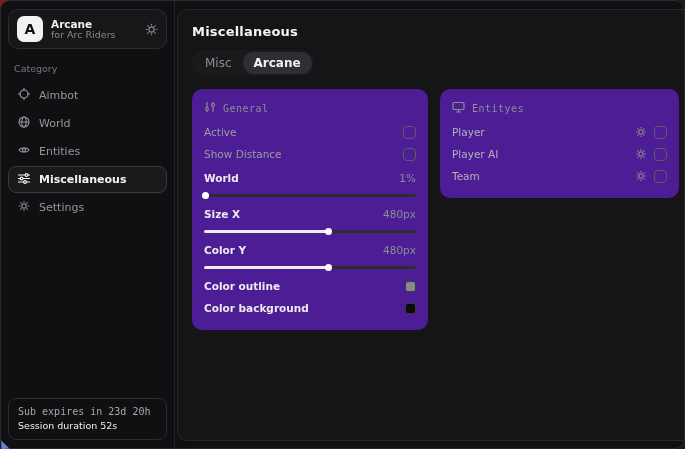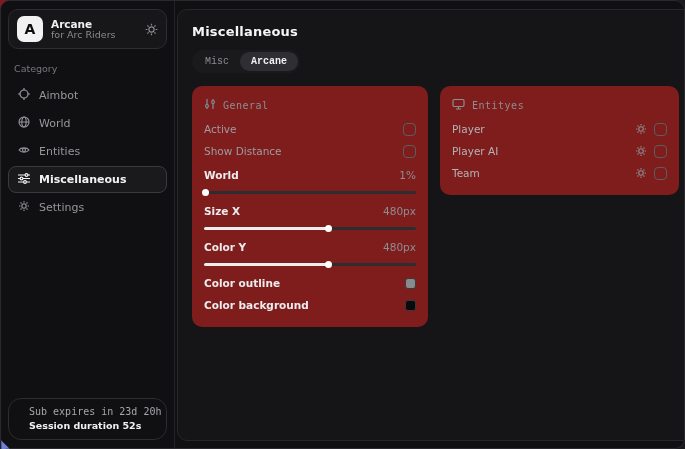--- a/index.html
+++ b/index.html
@@ -14,34 +14,34 @@
   .logo { width:26px; height:26px; background:#f2f2f2; color:#0d0d0d; border-radius:7px; display:flex; align-items:center; justify-content:center; font-weight:bold; font-size:14px; }
   .app-meta { flex:1; line-height:1.15; }
   .app-name { color:#f0f0f0; font-size:10.5px; font-weight:700; }
   .app-sub { color:#8a8a8e; font-size:9.5px; }
   .hdr-gear { color:#8a8a8e; display:flex; }
   .cat-label { color:#77777c; font-size:9.5px; margin:6px 6px 8px; }
   .nav-item { display:flex; align-items:center; gap:9px; height:27px; padding:0 9px; border-radius:8px; border:1px solid transparent; color:#96969b; font-size:11px; cursor:default; margin-bottom:1px; }
   .nav-item svg { flex:0 0 auto; }
   .nav-item.selected { background:#1a1a1d; border-color:#3a3a3f; color:#f2f2f2; font-weight:700; }
   .side-spacer { flex:1; }
-  .sub-card { border:1px solid #2c2c31; border-radius:13px; padding:7px 20px 8px; }
+  .sub-card { border:1px solid #2c2c31; border-radius:8px; padding:7px 9px 8px; }
   .sub-line { color:#a7a7ab; font-size:10px; font-family:"DejaVu Sans Mono", monospace; margin-bottom:3px; white-space:nowrap; }
-  .sess-line { color:#f0f0f0; font-size:9.5px; font-weight:700; }
+  .sess-line { color:#f0f0f0; font-size:9.5px; font-weight:400; }
 
   
   .main-wrap { flex:1; padding:8px 7px 7px 2px; }
   .panel { width:100%; height:100%; background:#151518; border:1px solid #27272b; border-radius:10px; padding:14px; position:relative; }
   .page-title { color:#f5f5f5; font-size:13px; font-weight:700; letter-spacing:.2px; }
   .tabs { display:inline-flex; background:#1a1a1d; border-radius:15px; padding:2px; margin-top:11px; }
-  .tab { padding:4px 11px; border-radius:13px; font-size:10px; color:#8d8d92; cursor:default;font-family:Liberation Mono, monospace; }
+  .tab { padding:4px 11px; border-radius:13px; font-size:12px; color:#8d8d92; cursor:default; }
   .tab.active { background:#2e2e33; color:#f2f2f2; font-weight:700; }
 
   .cards { display:flex; align-items:flex-start; gap:12px; margin-top:13px; }
-  .card { background:#7f1d1d; border-radius:10px; padding:8px 12px 11px; }
+  .card { background:#4c1d95; border-radius:10px; padding:8px 12px 11px; }
   .card-general { width:236px; }
   .card-entities { width:239px; }
   .card-hd { display:flex; align-items:center; gap:7px; color:#8d8d92; font-size:10px; font-family:"DejaVu Sans Mono", monospace; letter-spacing:.5px; padding:4px 0 6px; }
   .row { display:flex; align-items:center; justify-content:space-between; height:22px; }
   .row .lbl { color:#9c9ca1; font-size:10.5px; }
   .row .lbl.strong { color:#ececee; font-weight:700; }
   .row .lbl.ent { color:#b3b3b7; }
   .row .val { color:#8d8d92; font-size:10.5px; }
   .right-ctrls { display:flex; align-items:center; gap:7px; color:#8d8d92; }
   .checkbox { width:13px; height:13px; border:1.5px solid #5c5c61; border-radius:4px; background:transparent; }

